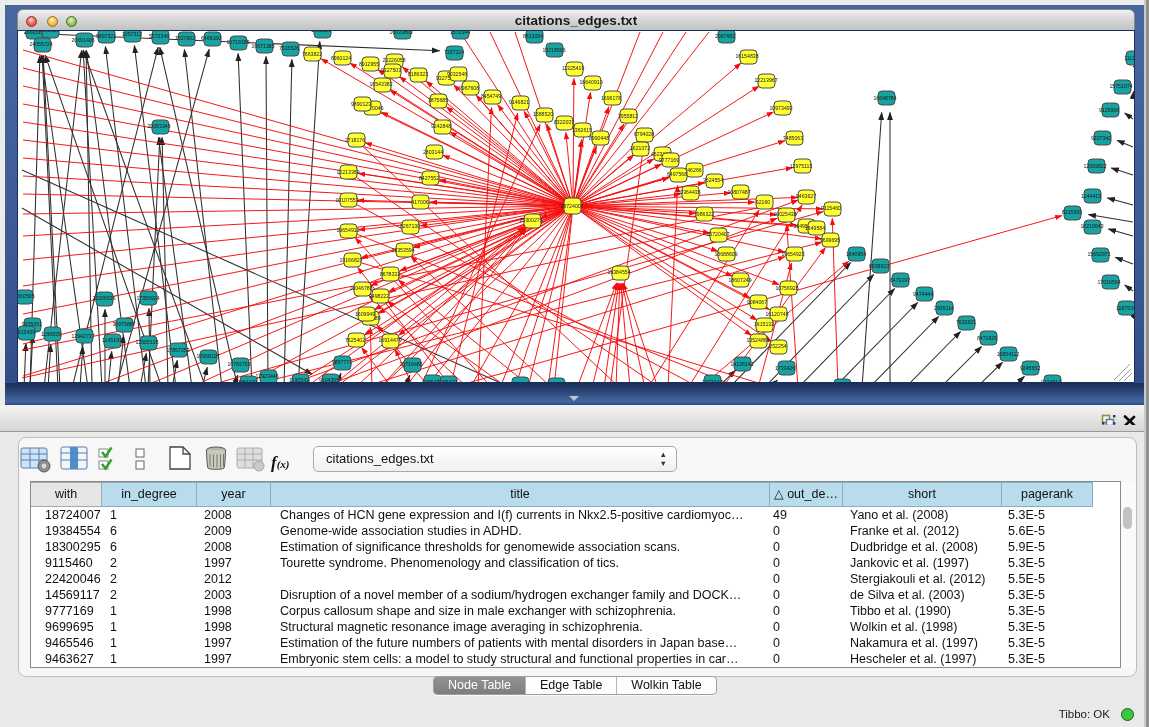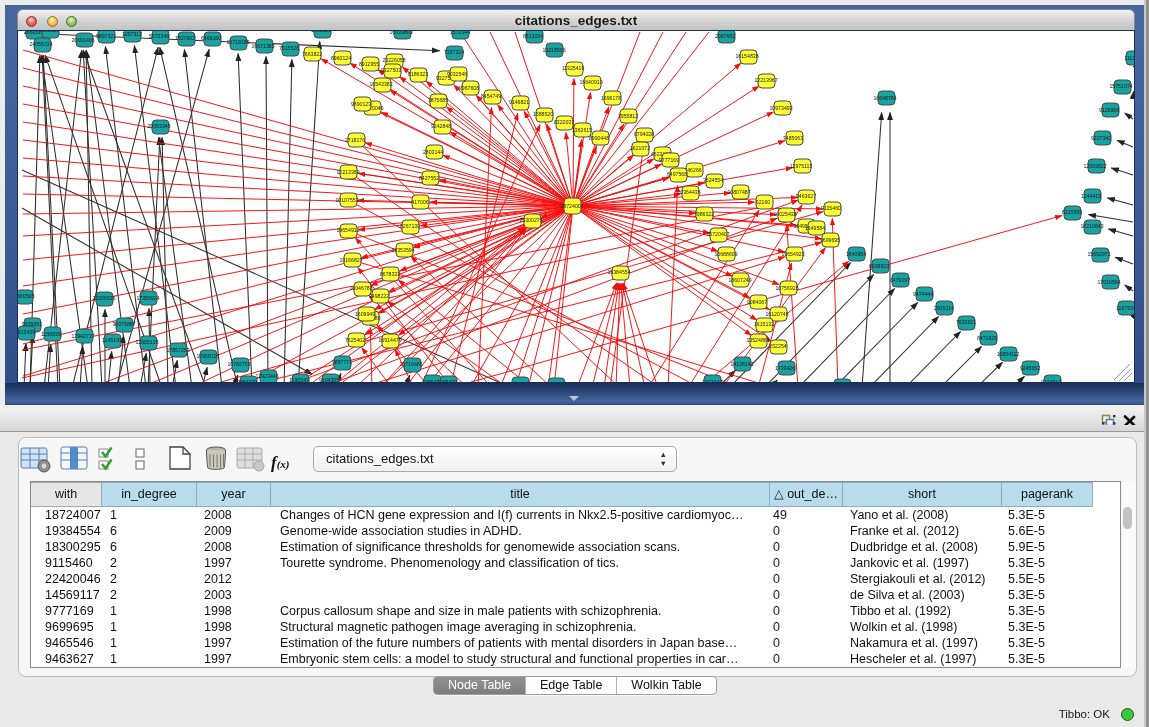--- a/index.html
+++ b/index.html
@@ -700,38 +700,39 @@
       <span style="left:79px">2</span>
       <span style="left:173px">2012</span>
       <span style="left:742px">0</span>
 <span style="left:819px">Stergiakouli et al. (2012)</span>
       <span style="left:977px">5.5E-5</span>
     </div>
     <div class="trow" style="top:105px">
 <span style="left:14px">14569117</span>
       <span style="left:79px">2</span>
       <span style="left:173px">2003</span>
+<span style="left:249px;width:492px" class="ell">Disruption of a novel member of a sodium/hydrogen exchanger family and DOCK…</span>
       <span style="left:742px">0</span>
 <span style="left:819px">de Silva et al. (2003)</span>
       <span style="left:977px">5.3E-5</span>
     </div>
     <div class="trow" style="top:121px">
 <span style="left:14px">9777169</span>
       <span style="left:79px">1</span>
       <span style="left:173px">1998</span>
-<span style="left:249px;width:492px" class="ell">Corpus callosum shape and size in male patients with schizophrenia.</span>
-      <span style="left:742px">0</span>
-<span style="left:819px">Tibbo et al. (1992)</span>
+<span style="left:249px;width:492px" class="ell">Corpus callosum shape and size in male exchanger with schizophrenia.</span>
+      <span style="left:742px">0</span>
+<span style="left:819px">Tibbo et al. (1990)</span>
       <span style="left:977px">5.3E-5</span>
     </div>
     <div class="trow" style="top:137px">
 <span style="left:14px">9699695</span>
       <span style="left:79px">1</span>
       <span style="left:173px">1998</span>
-<span style="left:249px;width:492px" class="ell">Structural magnetic pathogen image averaging in schizophrenia.</span>
+<span style="left:249px;width:492px" class="ell">Structural magnetic resonance image averaging in schizophrenia.</span>
       <span style="left:742px">0</span>
 <span style="left:819px">Wolkin et al. (1998)</span>
       <span style="left:977px">5.3E-5</span>
     </div>
     <div class="trow" style="top:153px">
 <span style="left:14px">9465546</span>
       <span style="left:79px">1</span>
       <span style="left:173px">1997</span>
 <span style="left:249px;width:492px" class="ell">Estimation of the future numbers of patients with mental disorders in Japan base…</span>
       <span style="left:742px">0</span>

